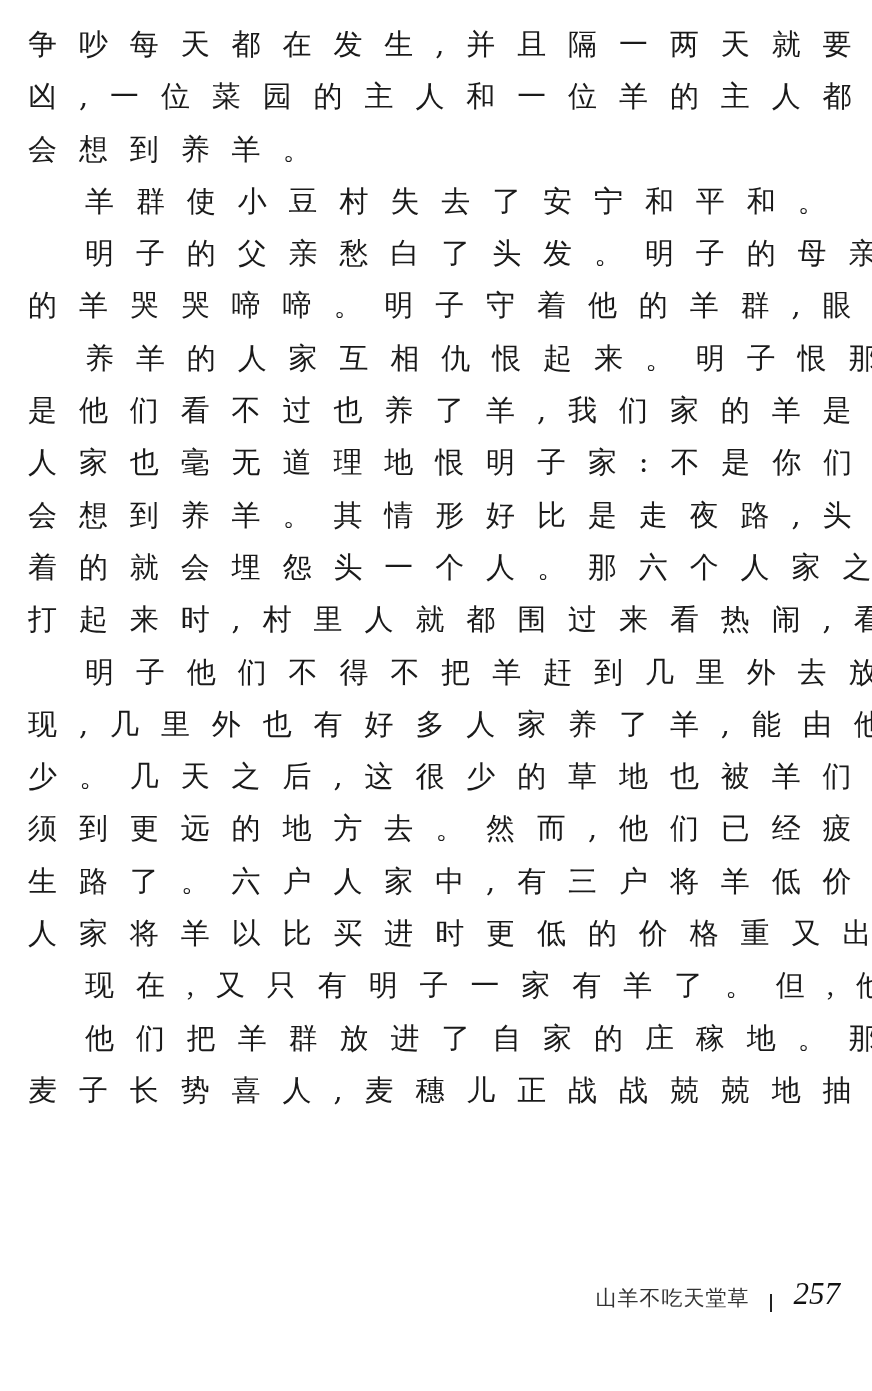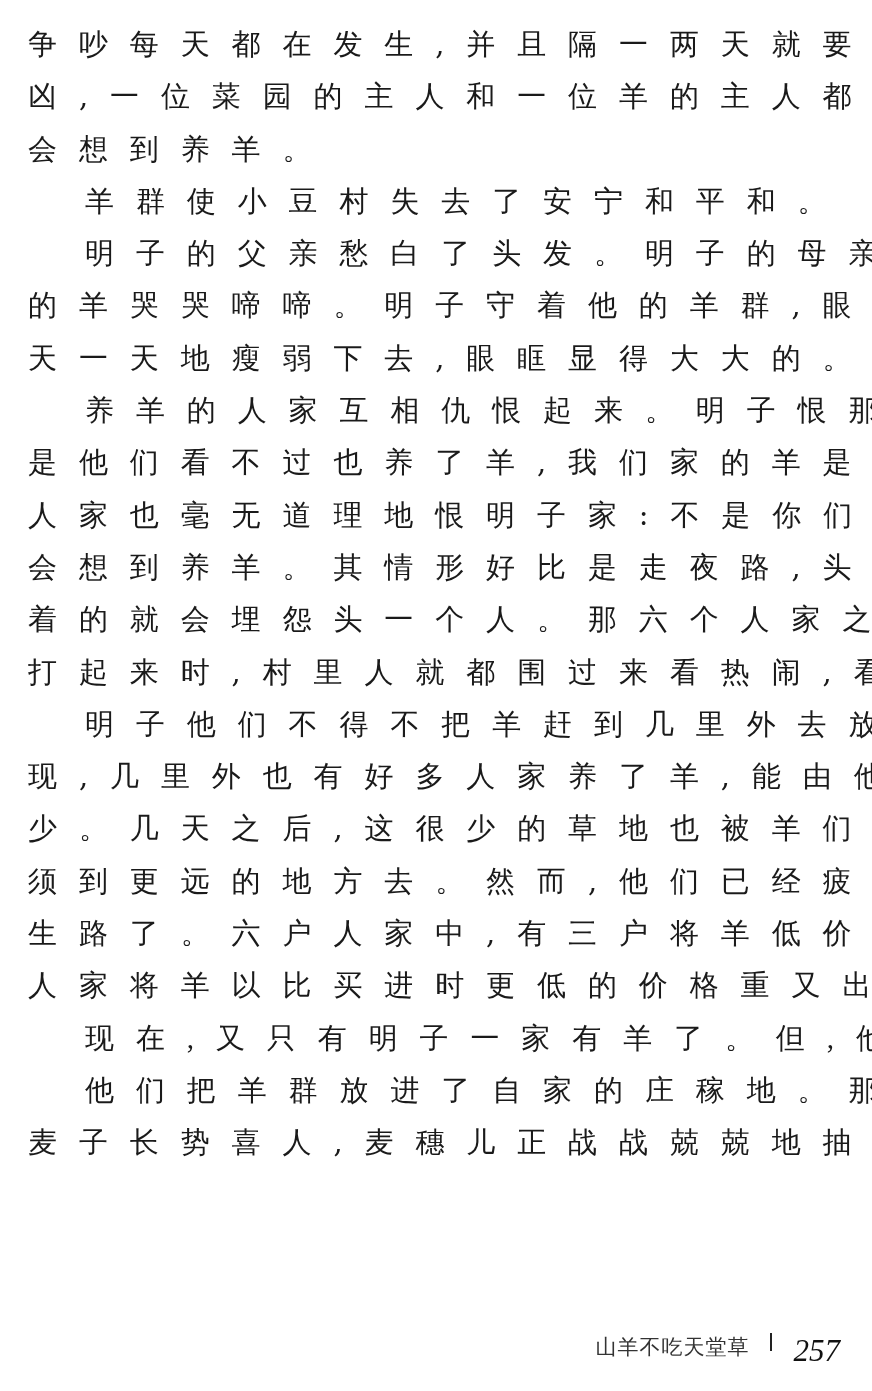--- a/index.html
+++ b/index.html
@@ -29,23 +29,23 @@
       white-space: nowrap;
       overflow: visible;
     }
     .line.indent {
       padding-left: 57px;
       font-family: Liberation Serif, serif;
     }
     .footer {
       position: absolute;
       right: 32px;
-      top: 1333px;
+      top: 1276px;
       display: flex;
-      align-items: flex-start;
+      align-items: flex-end;
       gap: 0;
     }
     .footer-title {
       font-family: "DejaVu Sans", "Liberation Sans", sans-serif;
       font-size: 21px;
       color: #333333;
       letter-spacing: 1px;
     }
     .footer-sep {
       display: inline-block;
@@ -64,21 +64,20 @@
 </head>
 <body>
 
 <div class="page-body">
   <div class="line">争吵每天都在发生,并且隔一两天就要打一次架,有两回还打得很</div>
   <div class="line">凶,一位菜园的主人和一位羊的主人都被打伤了,被家人抬到对方</div>
   <div class="line">会想到养羊。</div>
   <div class="line indent">羊群使小豆村失去了安宁和平和。</div>
   <div class="line indent">明子的父亲愁白了头发。明子的母亲望着一天一天瘦弱下去</div>
   <div class="line">的羊哭哭啼啼。明子守着他的羊群,眼中是疲倦和无奈。他也一</div>
-  <div class="line">天一天地瘦弱下去,眼眶显得大大的。</div>
   <div class="line indent">养羊的人家互相仇恨起来。明子恨那六个后养羊的人家:不</div>
   <div class="line">是他们看不过也养了羊,我们家的羊是根本不愁草的。而那六户</div>
   <div class="line">人家也毫无道理地恨明子家:不是你们家开这个头,我们做梦也不</div>
   <div class="line">会想到养羊。其情形好比是走夜路,头里一个人走了错路,后面跟</div>
   <div class="line">着的就会埋怨头一个人。那六个人家之间也有摩擦。养羊的互相</div>
   <div class="line">打起来时,村里人就都围过来看热闹,看笑话。</div>
   <div class="line indent">明子他们不得不把羊赶到几里外去放牧。可是他们很快就发</div>
   <div class="line">现,几里外也有好多人家养了羊,能由他们放牧的草地已很少很</div>
   <div class="line">少。几天之后,这很少的草地也被羊们啃光。要养活这些羊,就必</div>
   <div class="line">须到更远的地方去。然而,他们已经疲惫了,不想再去为羊们寻觅</div>

